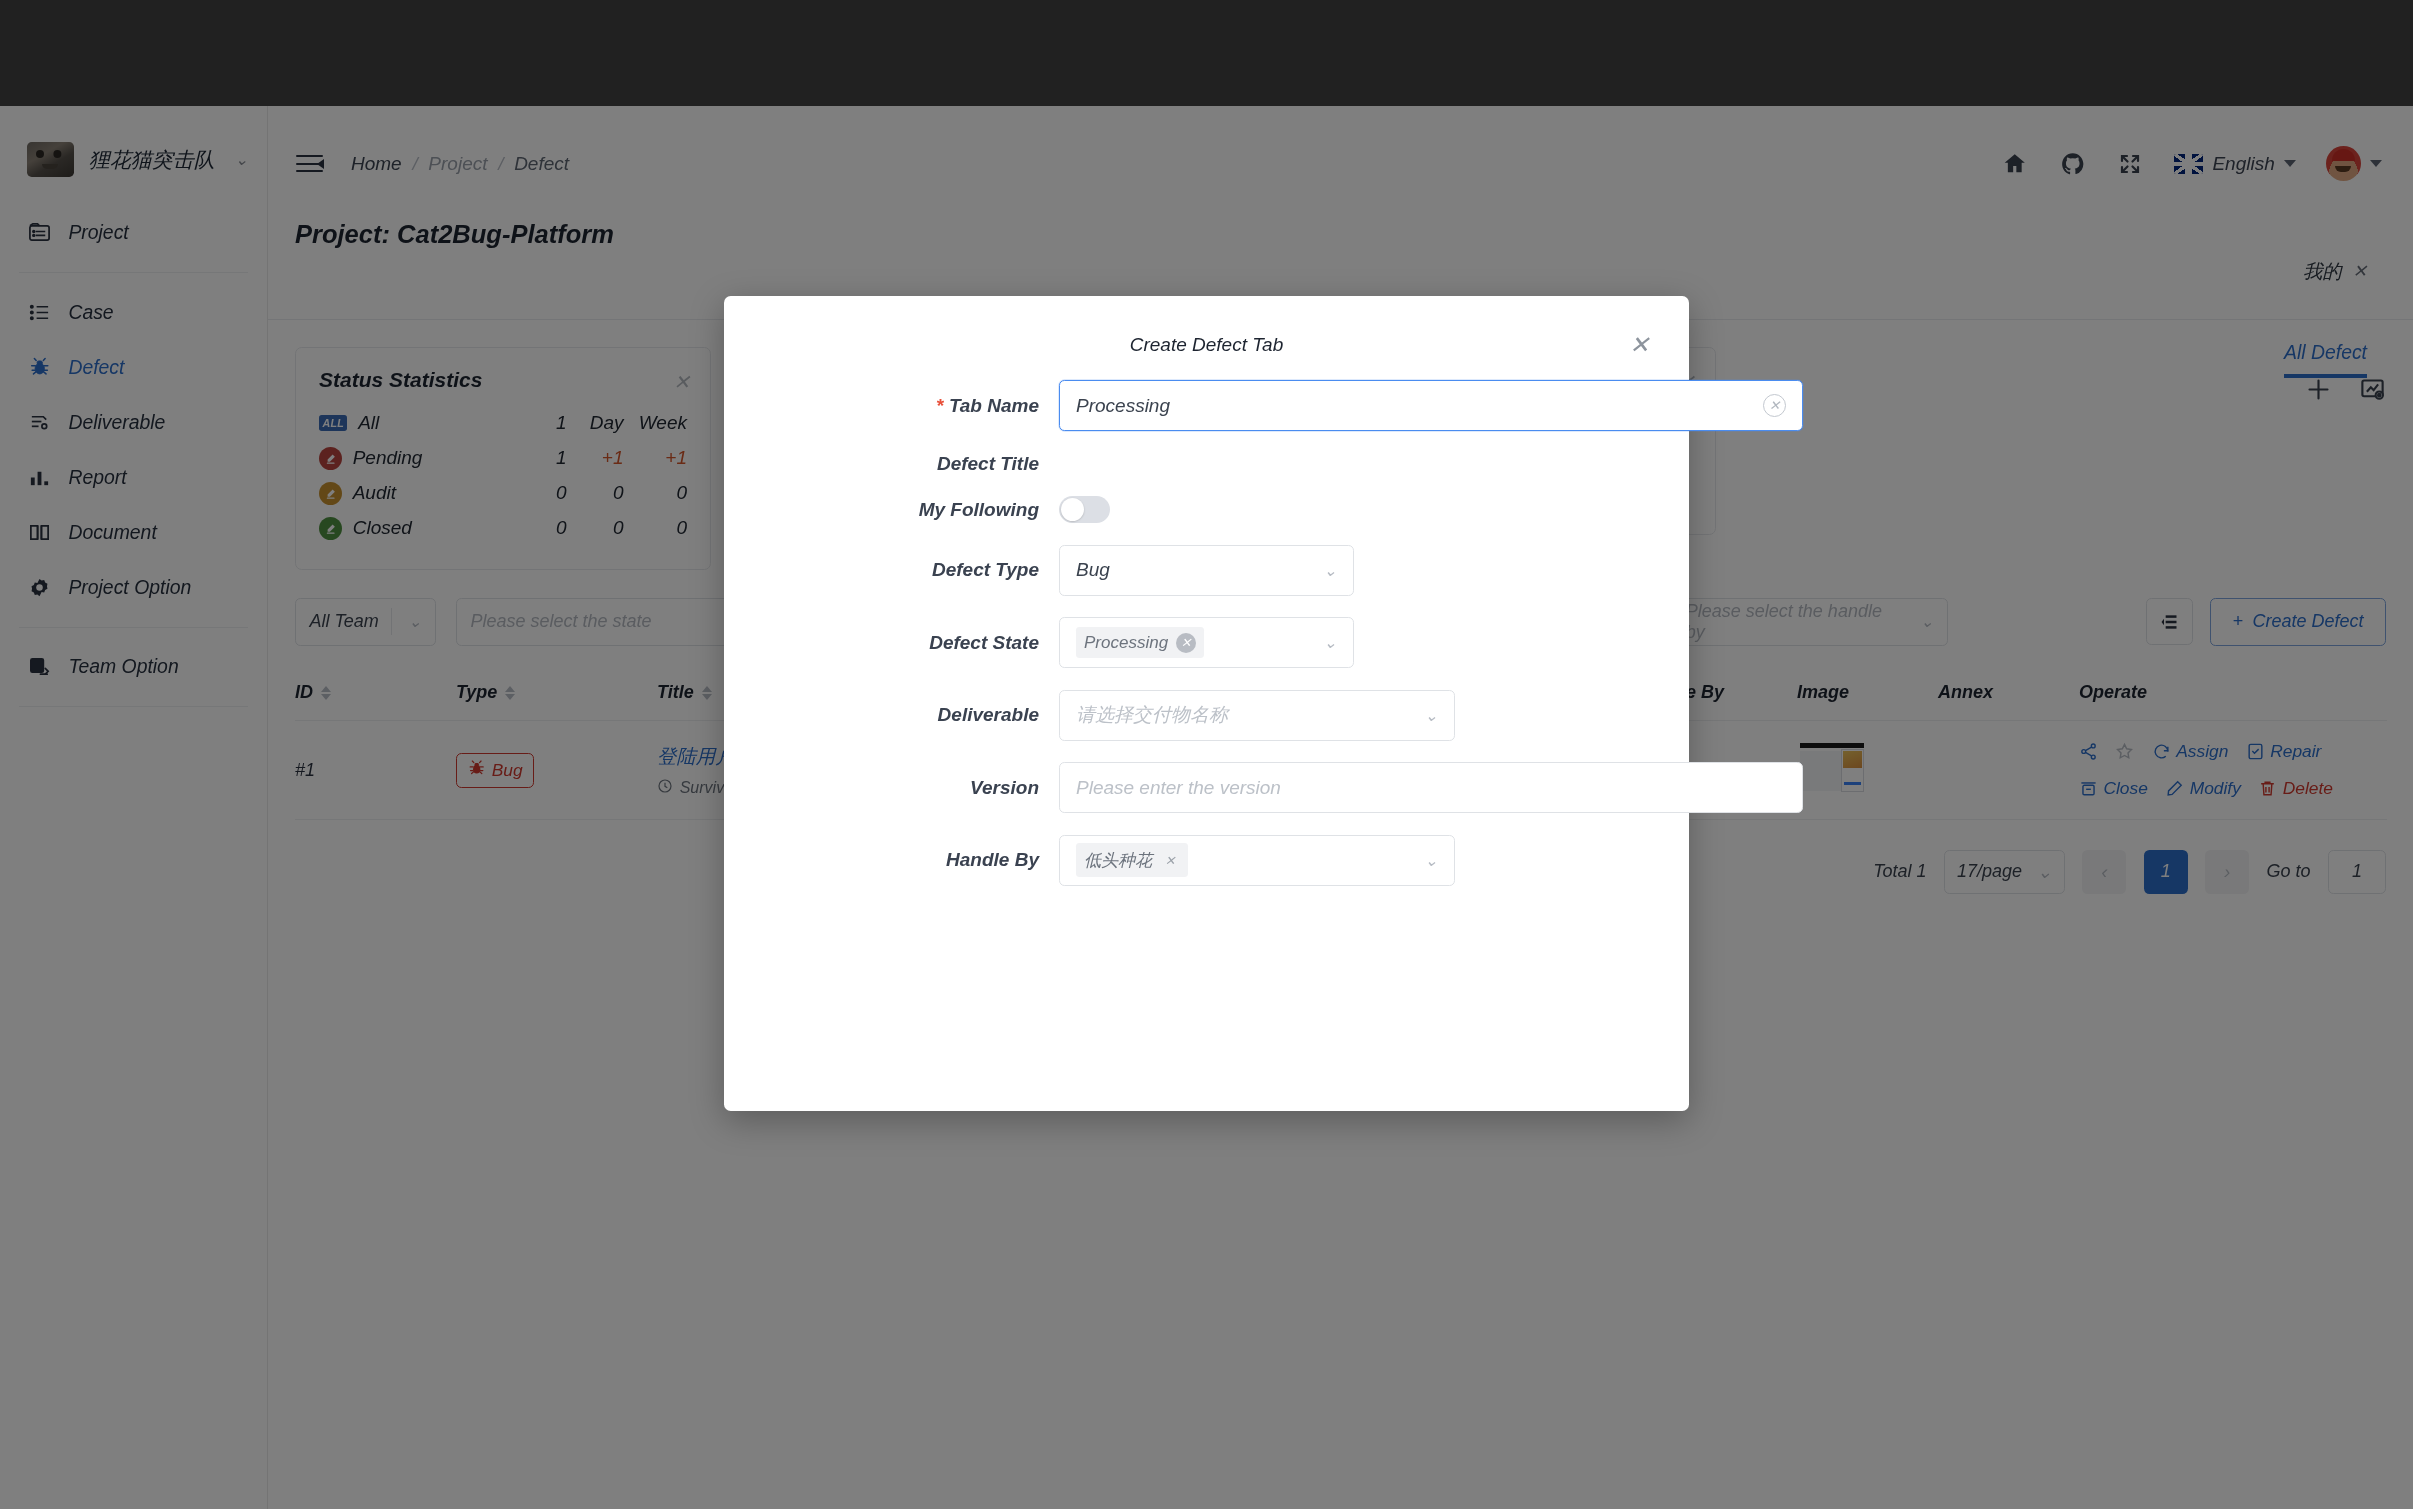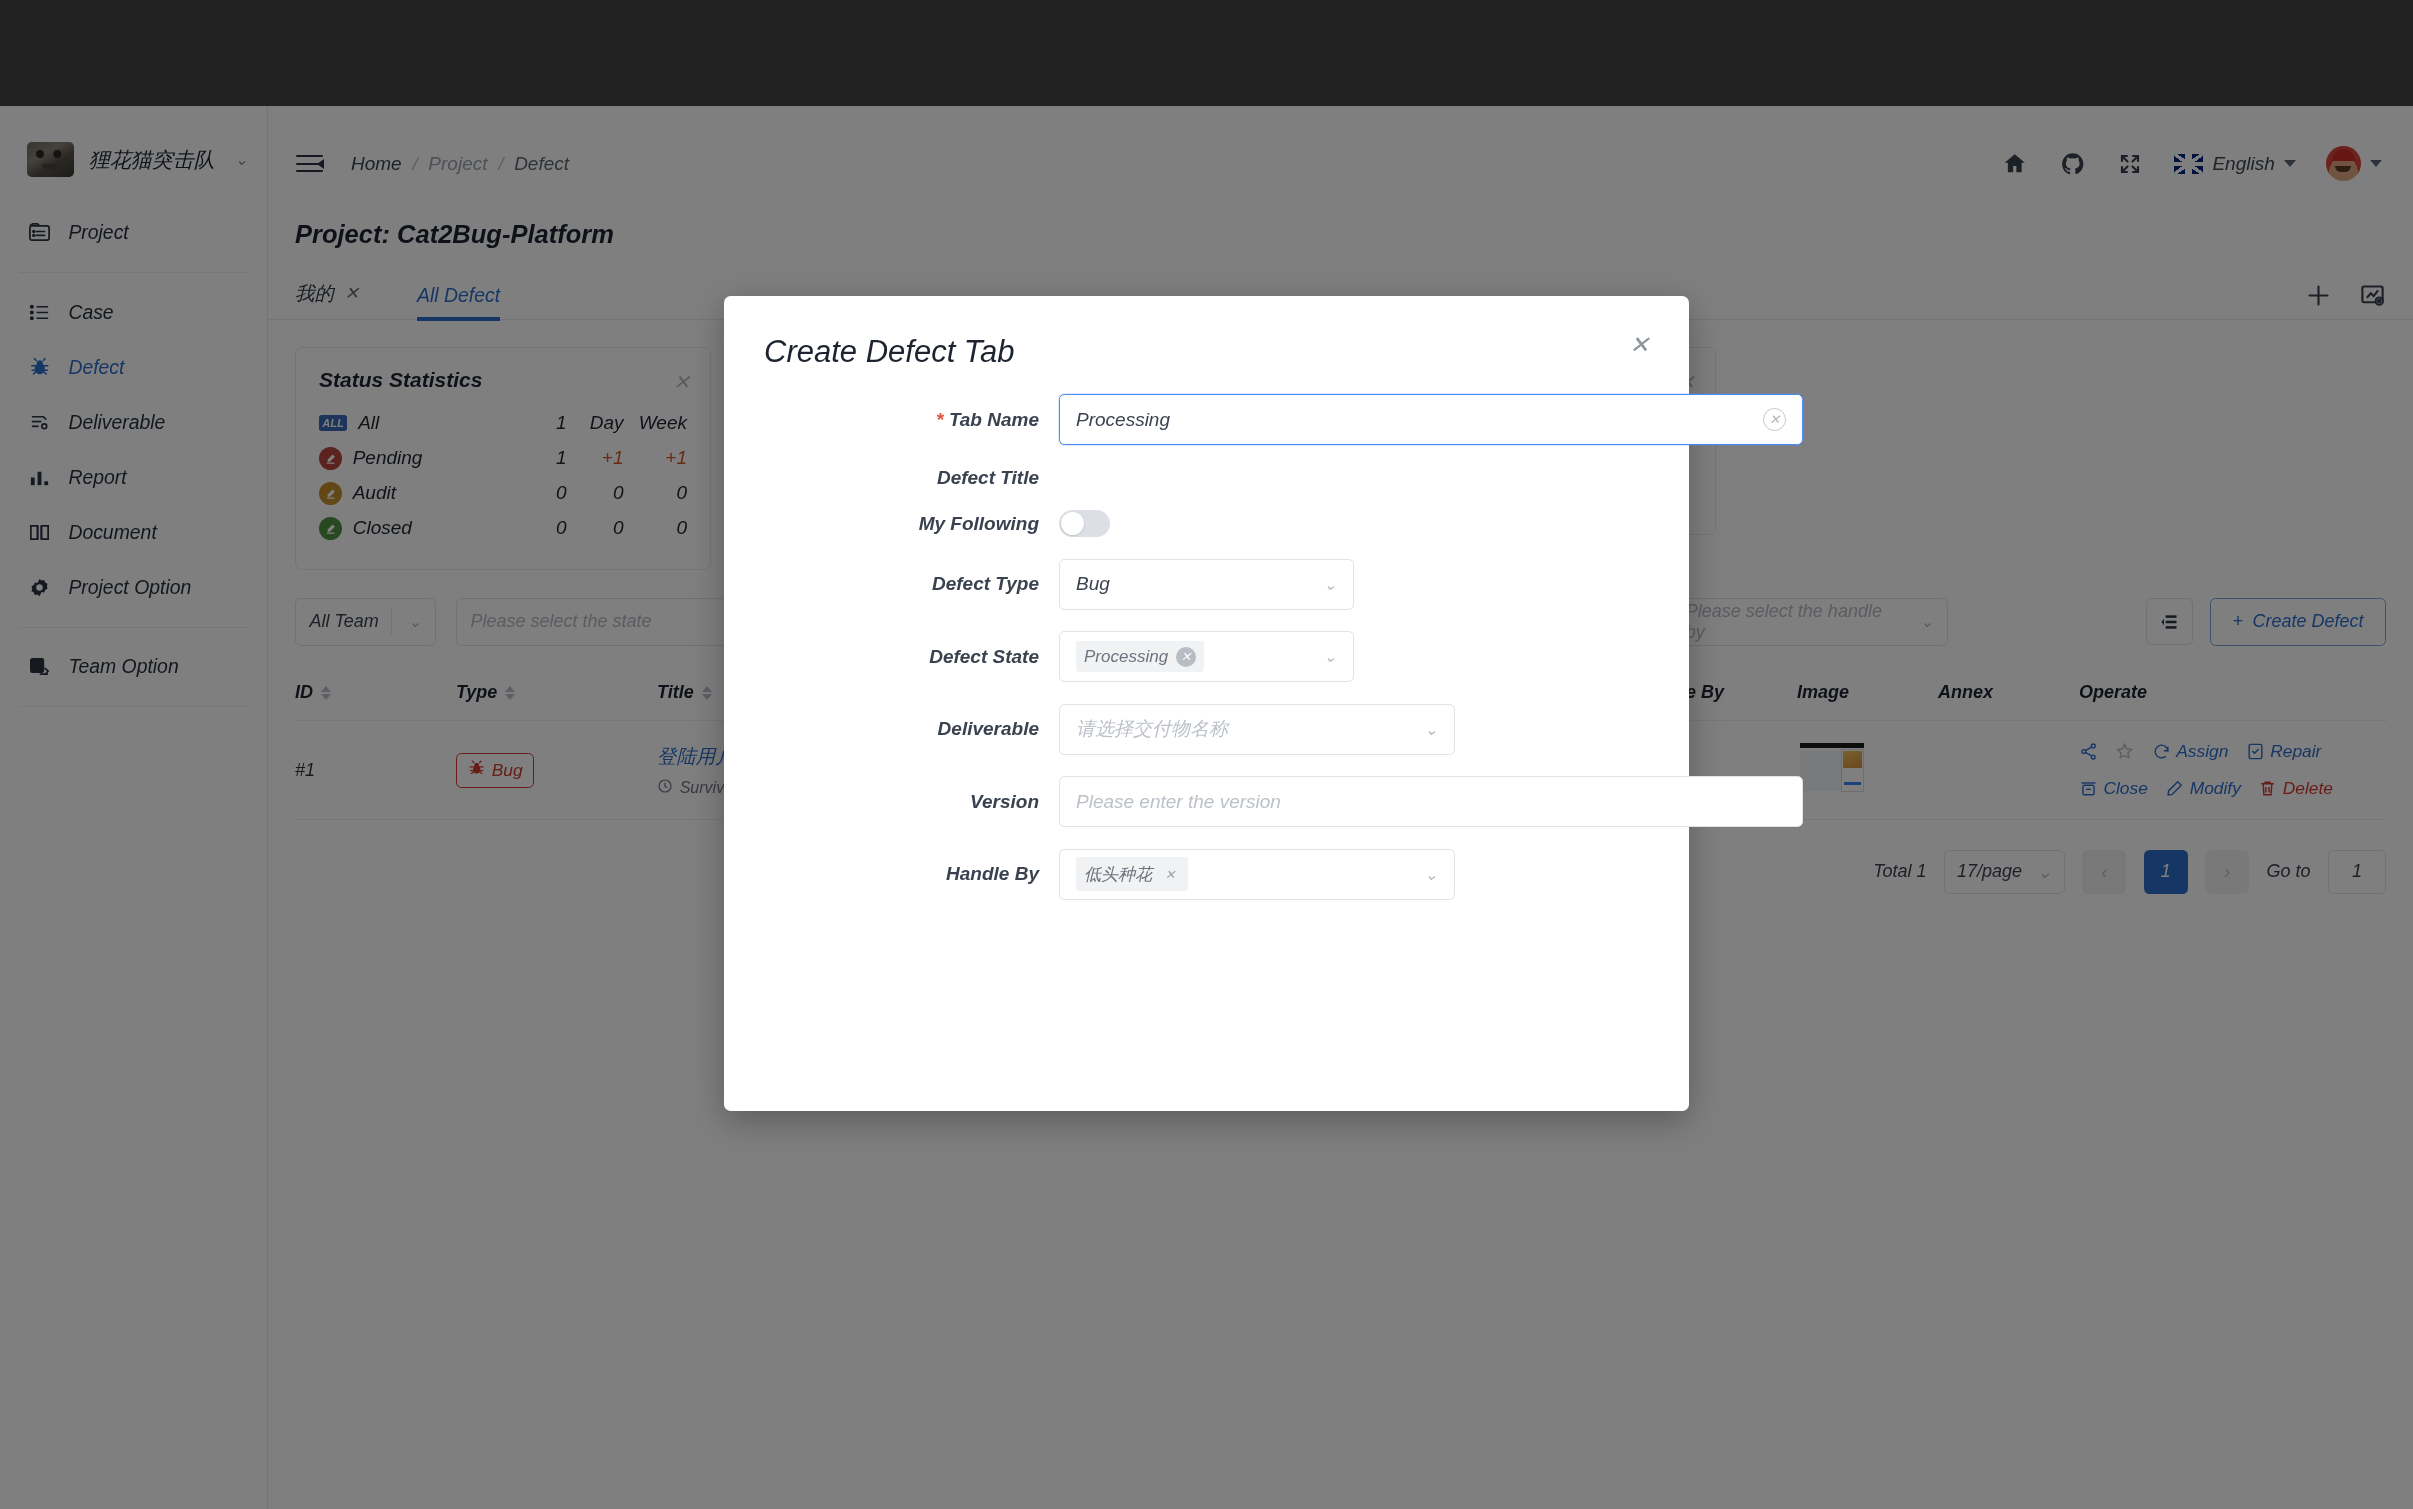--- a/index.html
+++ b/index.html
@@ -74,21 +74,21 @@
      background: radial-gradient(circle at 50% 72%, #e0a883 0 46%, transparent 46%), #d9443b; }
   .avatar::before{content:"";position:absolute;left:6px;top:3.4px;width:23px;height:11.4px;border-radius:11.4px 11.4px 0 0;background:#cf2f26;}
   .avatar::after{content:"";position:absolute;left:9.4px;top:20px;width:16px;height:6px;border-radius:0 0 8px 8px;background:#5b3a22;}
 
   
   .content { position:absolute; left:268px; top:80px; width:2145px; height:1323px; background:#fff; }
   .page-title { font-size:25.5px; font-weight:bold; color:#1d2430; padding:34px 0 0 27px; }
   .page-title .val { font-weight:bold; }
 
   .tabbar { display:flex; align-items:flex-end; height:62px; margin-top:9.4px; padding:0 27px;
-            border-bottom:1.3px solid #e9ebee; position:relative; }
+            border-bottom:1.3px solid #e9ebee; position:relative;flex-direction:column; }
   .tab { display:flex; align-items:center; gap:10.7px; padding: 0 19px 12px 0; font-size:19.4px; color:#303843; cursor:pointer; position:relative; }
   .tab .x { color:#666d78; font-size:17.4px; }
   .tab.active { color:#2c6ecb; margin-left:39px;margin-top:44px; }
   .tab.active::after{ content:""; position:absolute; left:0; right:19px; bottom:-1.3px; height:4px; background:#2c6ecb; }
   .tabbar-right { margin-left:auto; display:flex; align-items:center; gap:27px; padding-bottom:8px; }
 
   .cards { display:flex; gap:25.5px; padding: 27px 27px 0 27px; }
   .card { border:0.7px solid #e7e9ec; border-radius:6.7px; padding:20px 23px 23px 23px; position:relative; background:#fff; }
   .card-title { font-size:21px; font-weight:bold; color:#1d2430; margin-bottom:13.4px; }
   .card-x { position:absolute; right:20px; top:21.5px; color:#b3b8bf; font-size:20px; cursor:pointer; }
@@ -143,21 +143,21 @@
   .pager { display:flex; align-items:center; justify-content:flex-end; gap:17.4px; padding: 29.5px 27px 0 0; font-size:18px; color:#3b434f; }
   .pg-box { width:121px; height:44px; border:0.7px solid #dfe2e6; border-radius:5.4px; display:flex; align-items:center; padding:0 12px; gap:6.7px; }
   .pg-arrow { width:44px;height:44px;border-radius:5.4px;background:#f2f3f5;display:flex;align-items:center;justify-content:center;color:#b7bcc4;font-size:19px; }
   .pg-num { width:44px;height:44px;border-radius:5.4px;background:#2c6ecb;color:#fff;display:flex;align-items:center;justify-content:center;font-size:18px; }
   .goto-in { width:58px;height:44px;border:0.7px solid #dfe2e6;border-radius:5.4px;display:flex;align-items:center;justify-content:center; }
 
   
   .modal { position:absolute; left:724px; top:190px; width:965px; height:815px; background:#fff; border-radius:6.7px;
            z-index:60; box-shadow: 0 9.4px 34px rgba(0,0,0,.28); }
   .modal-head { padding: 38px 40px 0 40px; position:relative; }
-  .modal-title { font-size:31px; color:#1d2430; }
+  .modal-title { font-size:19px; color:#1d2430;text-align:center; }
   .modal-x { position:absolute; right:35px; top:35px; width:29.5px; height:29.5px; color:#8d949d; font-size:24px; line-height:27px; text-align:center; cursor:pointer; }
   .form { padding: 24px 40px 0 0; }
   .frow { display:flex; align-items:center; margin-bottom:21.5px; }
   .flabel { width:335px; text-align:right; padding-right:20px; font-size:19px; font-weight:bold; color:#3a4250; flex:none; }
   .req { color:#e8503a; margin-right:5.4px; }
   .ctl { flex:1; }
   .inp { height:51px; border:0.7px solid #dfe2e6; border-radius:5.4px; display:flex; align-items:center; padding:0 16px; font-size:19px; color:#3b434f; background:#fff; }
   .inp.focus { border-color:#4a8cf0; box-shadow:0 0 0 0.7px rgba(74,140,240,.25); }
   .inp .ph { color:#bcc1c8; }
   .inp .clear { margin-left:auto; width:23px;height:23px;border-radius:50%;border:1px solid #c3c8cf;color:#b1b7bf;

